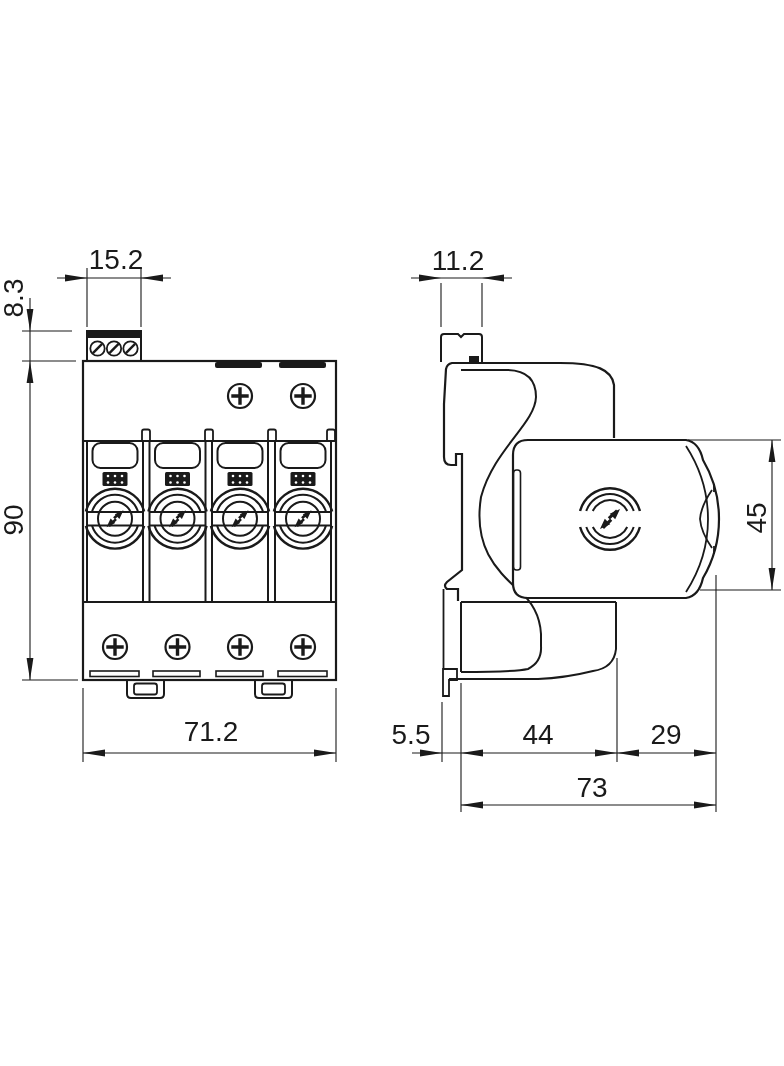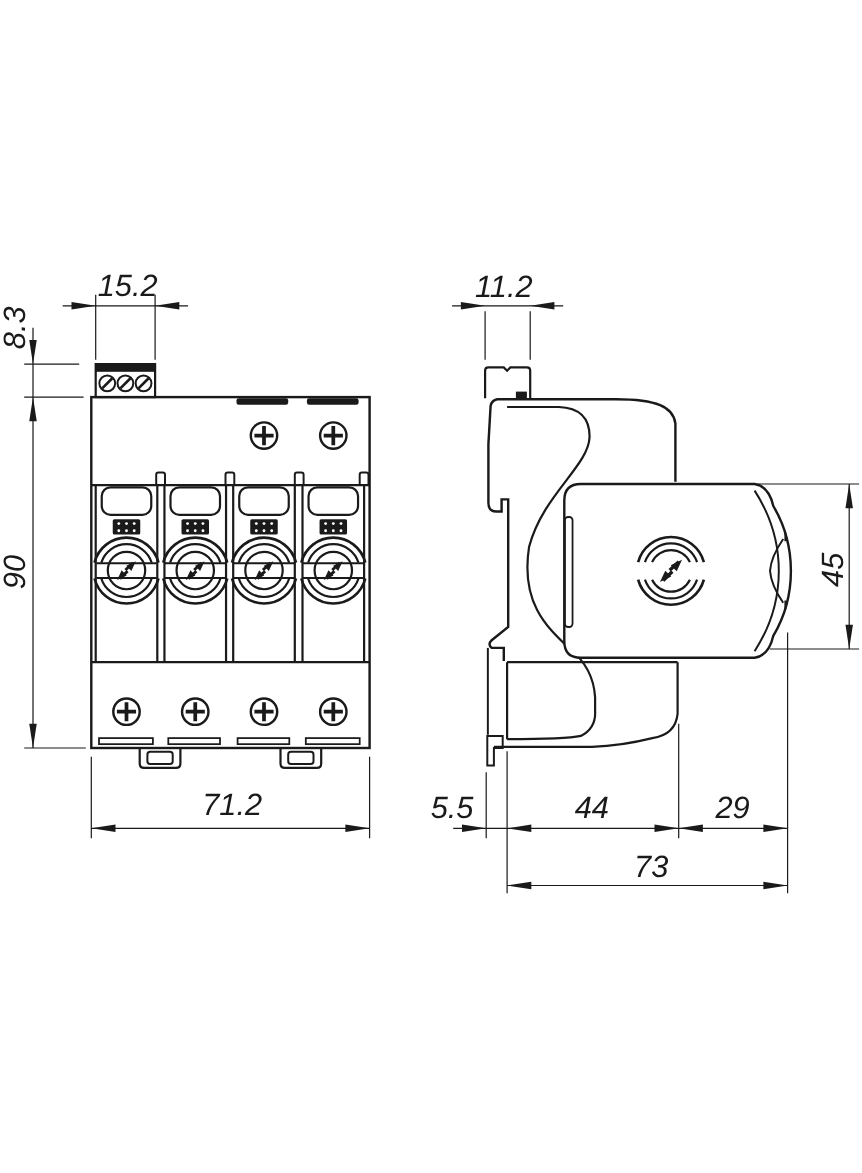--- a/index.html
+++ b/index.html
@@ -1,16 +1,16 @@
 <!DOCTYPE html>
 <html><head>
 <meta charset="utf-8">
 <style>
   html,body{margin:0;padding:0;background:#ffffff;}
-  .stage{position:relative;width:784px;height:1066px;background:#fff;overflow:hidden;font-style:italic;}
+  .stage{position:relative;width:784px;height:1066px;background:#fff;overflow:hidden;}
   svg{display:block;}
   .s1{stroke:#1a1a1a;stroke-width:1.1;fill:none;}
   .s16{stroke:#1a1a1a;stroke-width:1.6;fill:none;}
   .s18{stroke:#1a1a1a;stroke-width:1.8;fill:none;}
   .s2{stroke:#1a1a1a;stroke-width:2;fill:none;}
   .s22{stroke:#1a1a1a;stroke-width:2.2;fill:none;}
   .s24{stroke:#1a1a1a;stroke-width:2.4;fill:none;}
   .s26{stroke:#1a1a1a;stroke-width:2.6;fill:none;}
   .s34{stroke:#1a1a1a;stroke-width:3.4;fill:none;}
   .ink{fill:#1a1a1a;stroke:none;}

